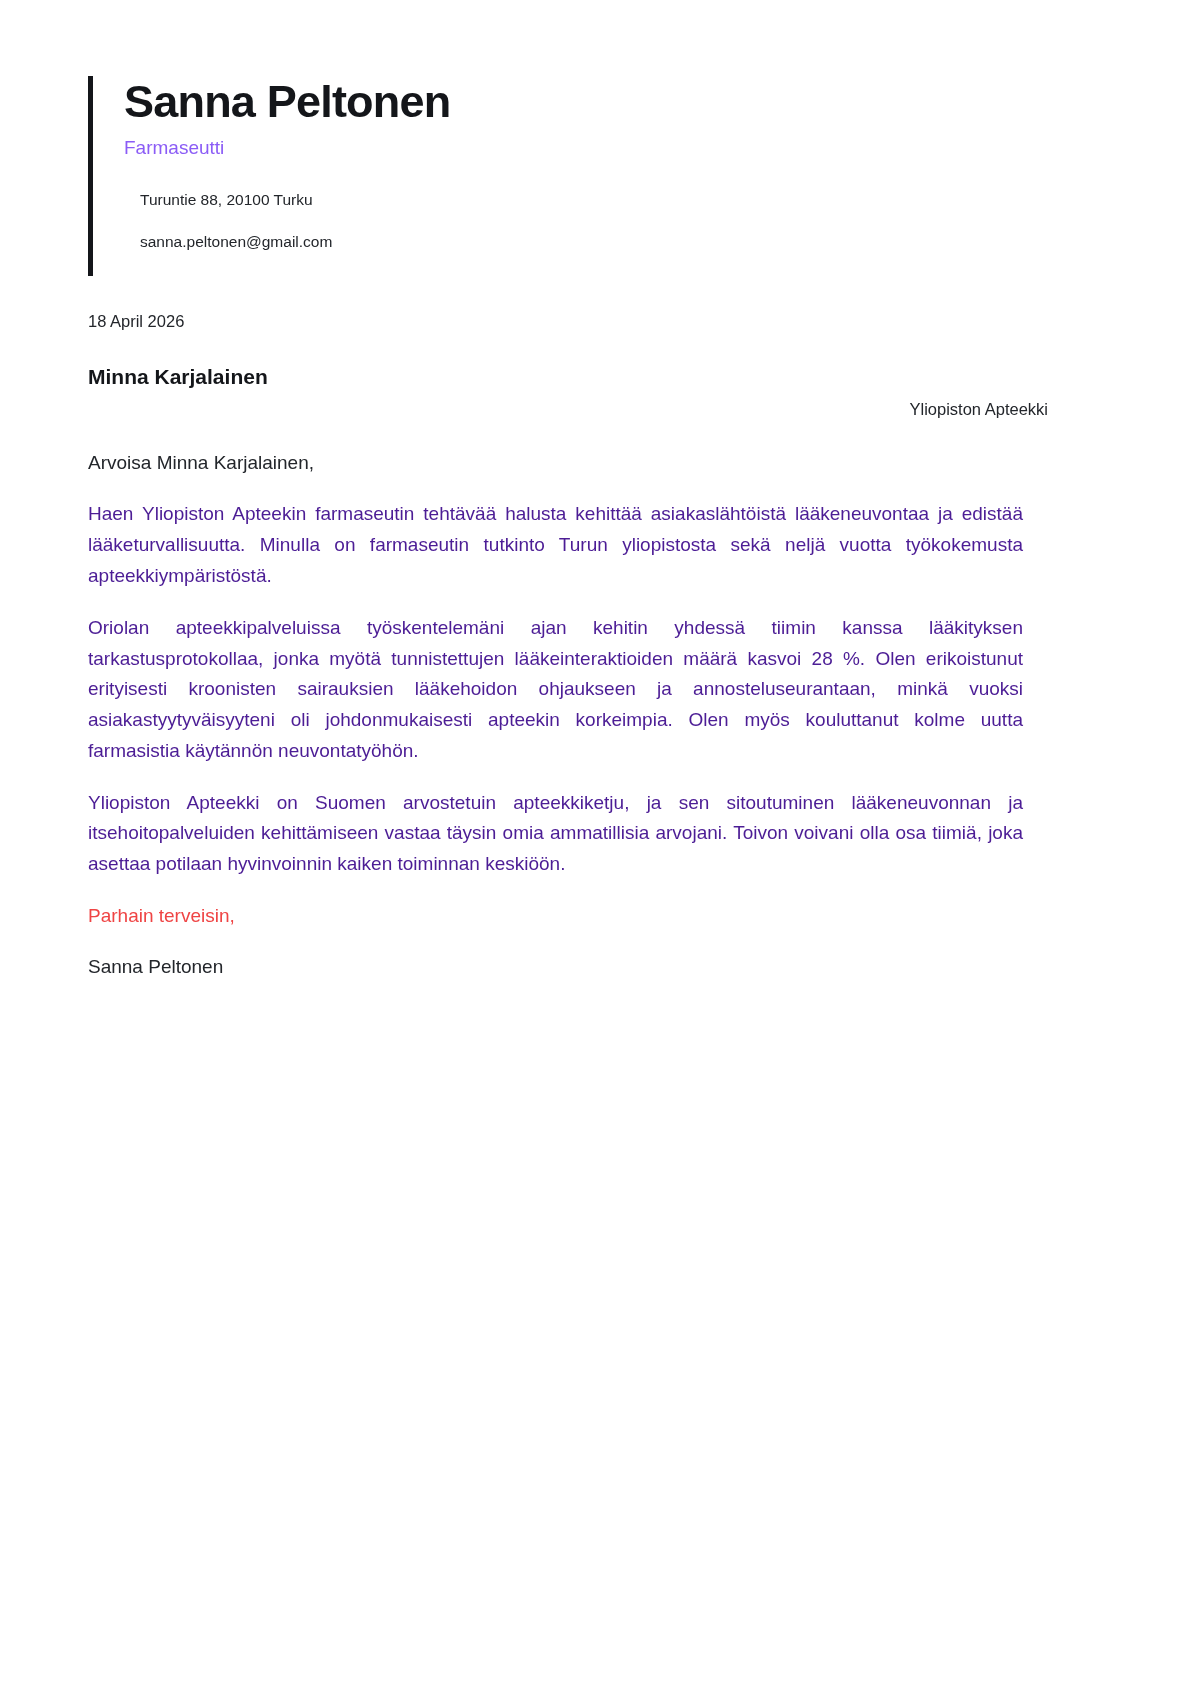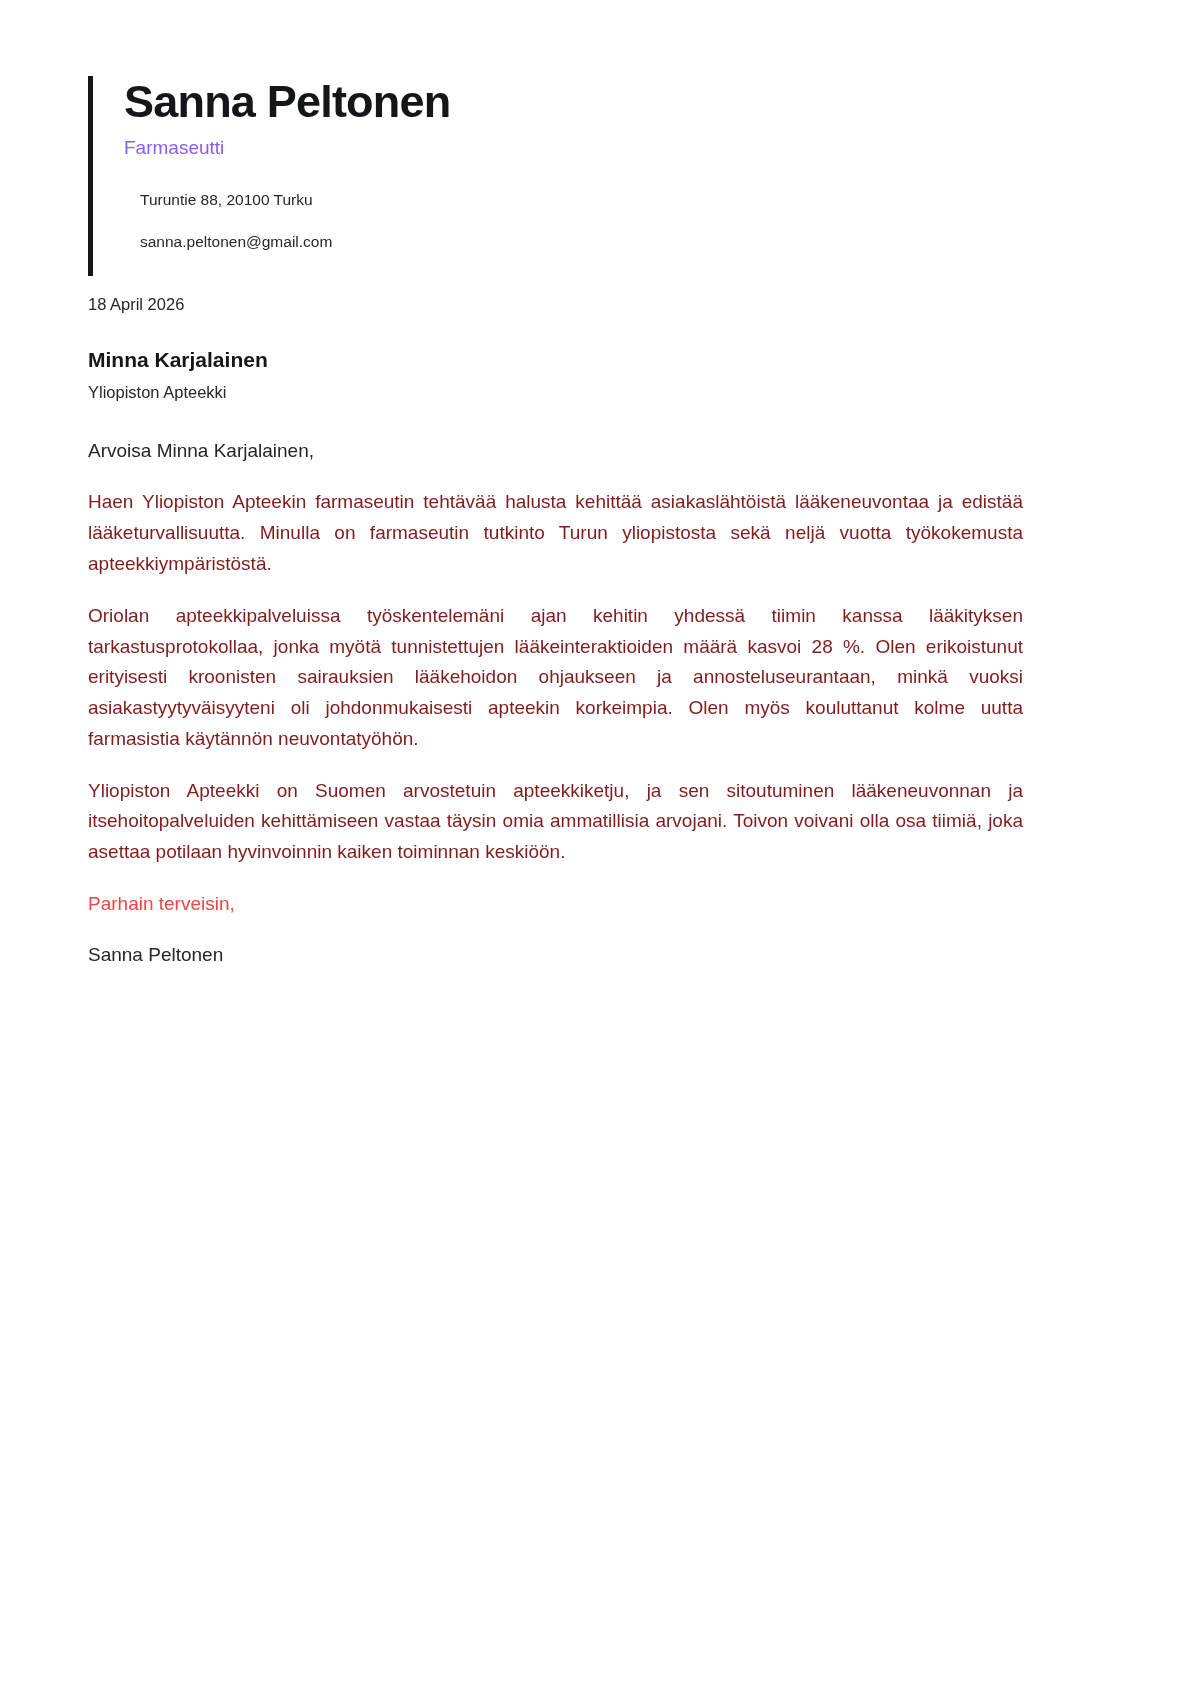--- a/index.html
+++ b/index.html
@@ -67,21 +67,21 @@
     font-weight: 400;
     color: #23262b;
     line-height: 1.62;
     margin: 16px;
   }
 
   
   .meta {
     position: absolute;
     left: 88px;
-    top: 293px;
+    top: 310px;
     width: 960px;
   }
   .letter-date {
     font-size: 16.5px;
     color: #23262b;
     line-height: 1.45;
     margin: 0 0 28px 0;
   }
   .recipient-name {
     font-size: 21px;
@@ -89,40 +89,41 @@
     color: #14161a;
     line-height: 1.45;
     margin: 0 0 6px 0;
   }
   .recipient-company {
     font-size: 16.5px;
     font-weight: 400;
     color: #23262b;
     line-height: 1.45;
     margin: 0;
+    text-align: right;
   }
 
   
   .letter-body {
     position: absolute;
     left: 88px;
-    top: 436px;
+    top: 448px;
     width: 935px;
   }
   .salutation {
     font-size: 19px;
     font-weight: 400;
     color: #23262b;
     line-height: 1.55;
     margin: 0 0 22px 0;
   }
   .body-paragraph {
     font-size: 19px;
     font-weight: 400;
-    color: #7f1d1d;
+    color: #4c1d95;
     line-height: 1.62;
     text-align: justify;
     text-justify: inter-word;
     margin: 0 0 21px 0;
     hyphens: none;
   }
   .closing-line {
     font-size: 19px;
     font-weight: 400;
     color: #ef4444;

